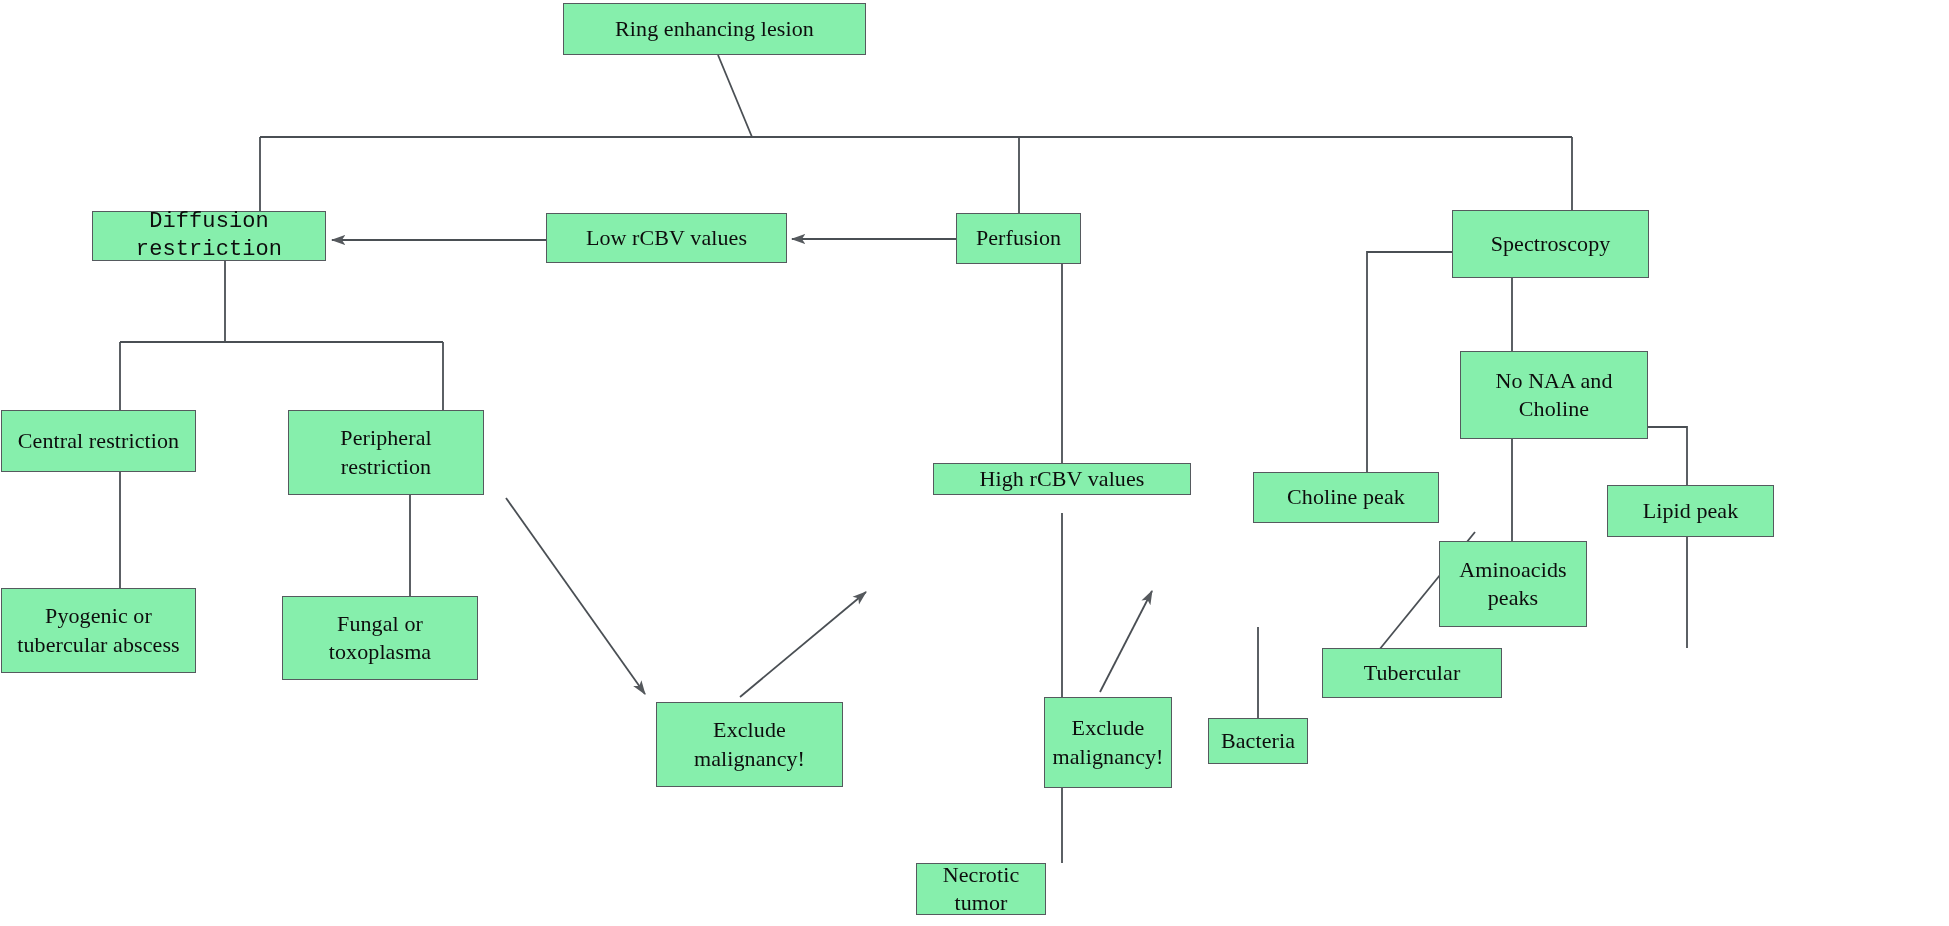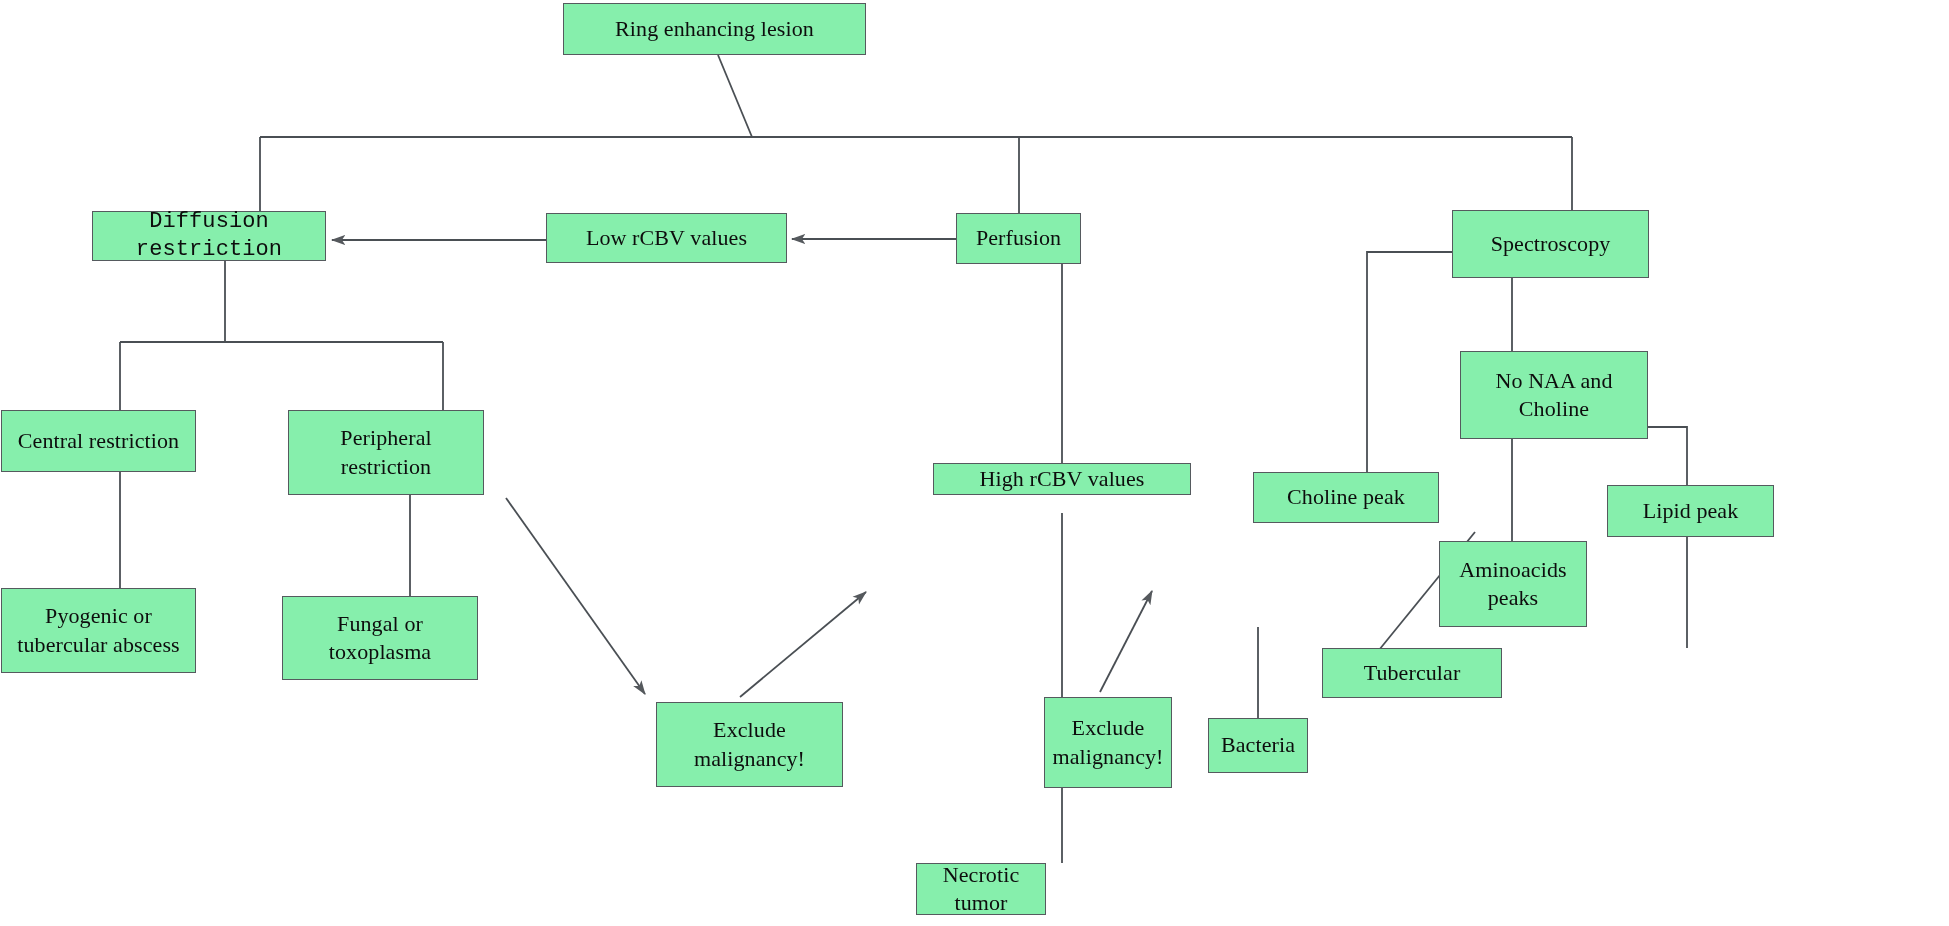--- a/index.html
+++ b/index.html
@@ -86,16 +86,16 @@
 tubercular abscess</div>
       <div class="node" style="left: 282px; top: 596px; width: 196px; height: 84px;">Fungal or
 toxoplasma</div>
       <div class="node" style="left: 1439px; top: 541px; width: 148px; height: 86px;">Aminoacids
 peaks</div>
       <div class="node" style="left: 1322px; top: 648px; width: 180px; height: 50px;">Tubercular</div>
       <div class="node" style="left: 656px; top: 702px; width: 187px; height: 85px;">Exclude
 malignancy!</div>
       <div class="node" style="left: 1044px; top: 697px; width: 128px; height: 91px;">Exclude
 malignancy!</div>
-      <div class="node" style="left: 1208px; top: 718px; width: 100px; height: 55px;">Bacteria</div>
+      <div class="node" style="left: 1208px; top: 718px; width: 100px; height: 46px;">Bacteria</div>
       <div class="node" style="left: 916px; top: 863px; width: 130px; height: 52px;">Necrotic tumor</div>
     </div>
 </div>
 
 </body></html>

